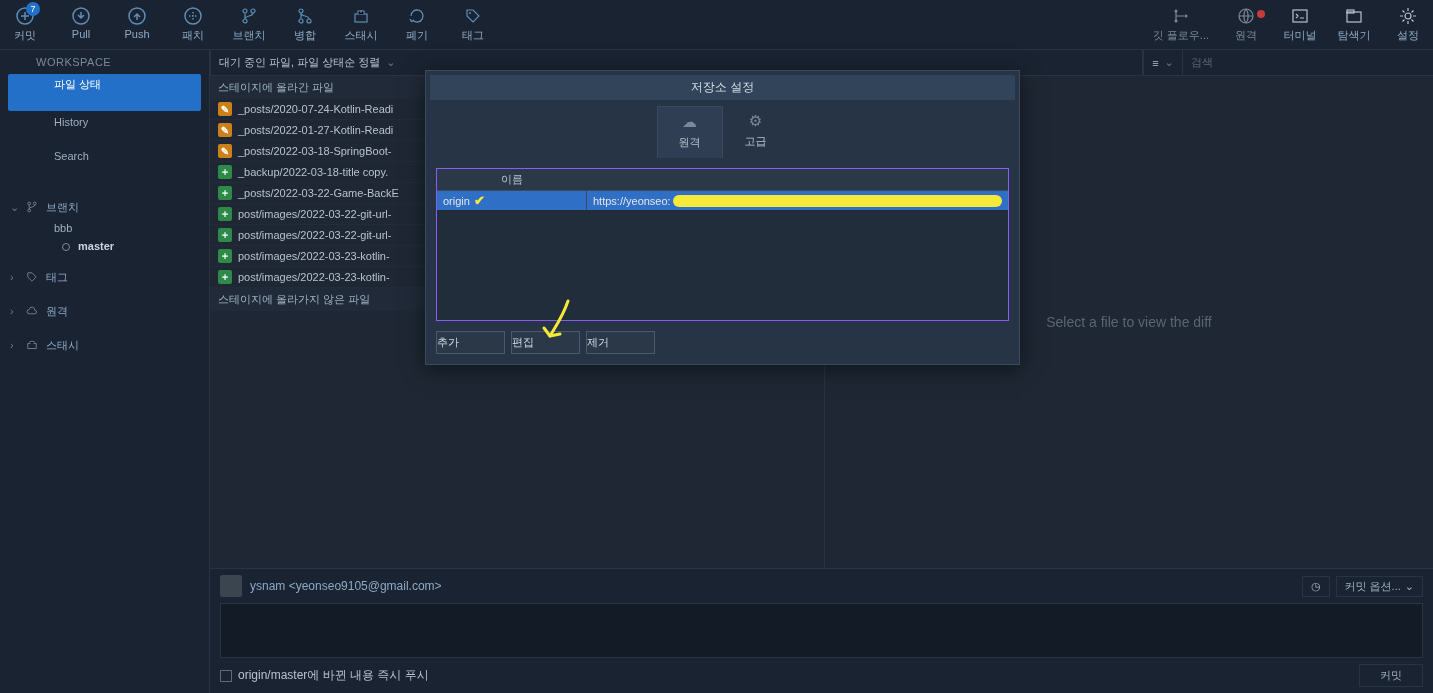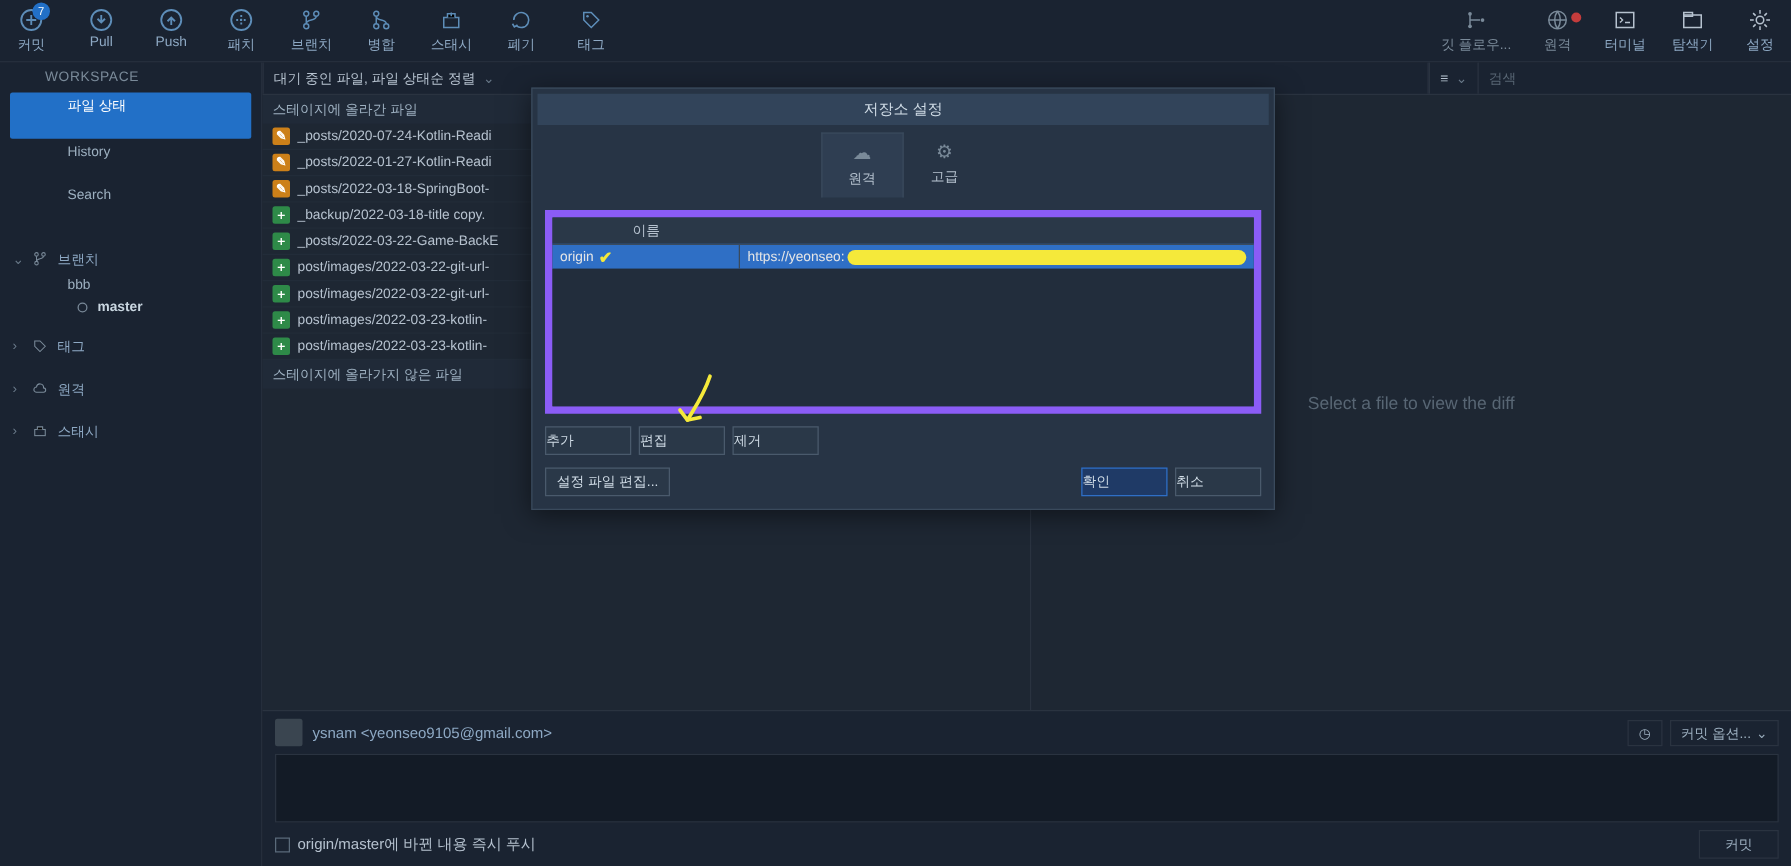--- a/index.html
+++ b/index.html
@@ -62,21 +62,21 @@
   .commit-btn { margin-left:auto; border:1px solid #2a3340; padding:3px 20px; color:#9db0c0; background:#1a2331; cursor:pointer; font-size:11px;}
 
   
   .modal { position:absolute; left:425px; top:70px; width:595px; background:#273445; border:1px solid #3a4a5c; box-shadow:0 4px 20px rgba(0,0,0,0.5); z-index:50;}
   .modal-title { background:#32445a; padding:4px; text-align:center; font-size:12px; color:#d0dce6; margin:4px;}
   .modal-tabs { display:flex; justify-content:center; gap:0; margin:6px 0 10px 0;}
   .mtab { width:66px; padding:6px 0 8px 0; text-align:center; font-size:11px; color:#b6c2cf; cursor:pointer; display:flex; flex-direction:column; align-items:center; gap:4px;}
   .mtab.sel { background:#2f3e52; border:1px solid #3a4a5c; border-bottom:none;}
   .mtab .mi { font-size:15px; color:#7a8a99;}
   .modal-section { margin:0 10px 8px 10px; font-size:11px; color:#d0dce6;}
-  .remote-table { margin:0 10px; border:6px solid #8b5cf6;}
+  .remote-table { margin:0 10px; border:1px solid #8b5cf6;}
   .rt-head { display:flex; background:#2a3848; }
   .rt-head > div { padding:3px 6px; font-size:11px; text-align:center; border-right:1px solid #3a4a5c;}
   .rt-head > div:last-child { border-right:none;}
   .rt-col-name { width:150px;}
   .rt-col-path { flex:1;}
   .rt-row { display:flex; background:#2f6fc5; border-top:1px solid #3a4a5c;}
   .rt-row > div { padding:2px 6px; font-size:11px; border-right:1px solid #3a4a5c;}
   .rt-row > div:last-child { border-right:none;}
   .rt-row .rt-col-name { color:#e6e6e6; display:flex; align-items:center; gap:4px;}
   .rt-row .rt-col-path { display:flex; align-items:center;}
@@ -412,26 +412,20 @@
         </div>
       </div>
     </div>
     <div class="rt-body-empty"></div>
   </div>
   <div class="modal-btns">
     <div class="mbtn">추가</div>
     <div class="mbtn">편집</div>
     <div class="mbtn">제거</div>
   </div>
-  <div class="modal-bottom">
-    <div class="mbtn wide">설정 파일 편집...</div>
-    <div class="spacer"></div>
-    <div class="mbtn primary">확인</div>
-    <div class="mbtn">취소</div>
-  </div>
 
   <div class="arrow" style="left:112px; top:225px;">
     <svg width="40" height="50" viewBox="0 0 40 50">
         <path d="M30 5 C 25 20, 18 30, 12 40" fill="none" stroke="#f5e93a" stroke-width="3" stroke-linecap="round"></path>
         <path d="M12 40 l-6 -8 M12 40 l10 -2" fill="none" stroke="#f5e93a" stroke-width="3" stroke-linecap="round"></path>
       </svg>
   </div>
 </div>
 
 </body></html>

